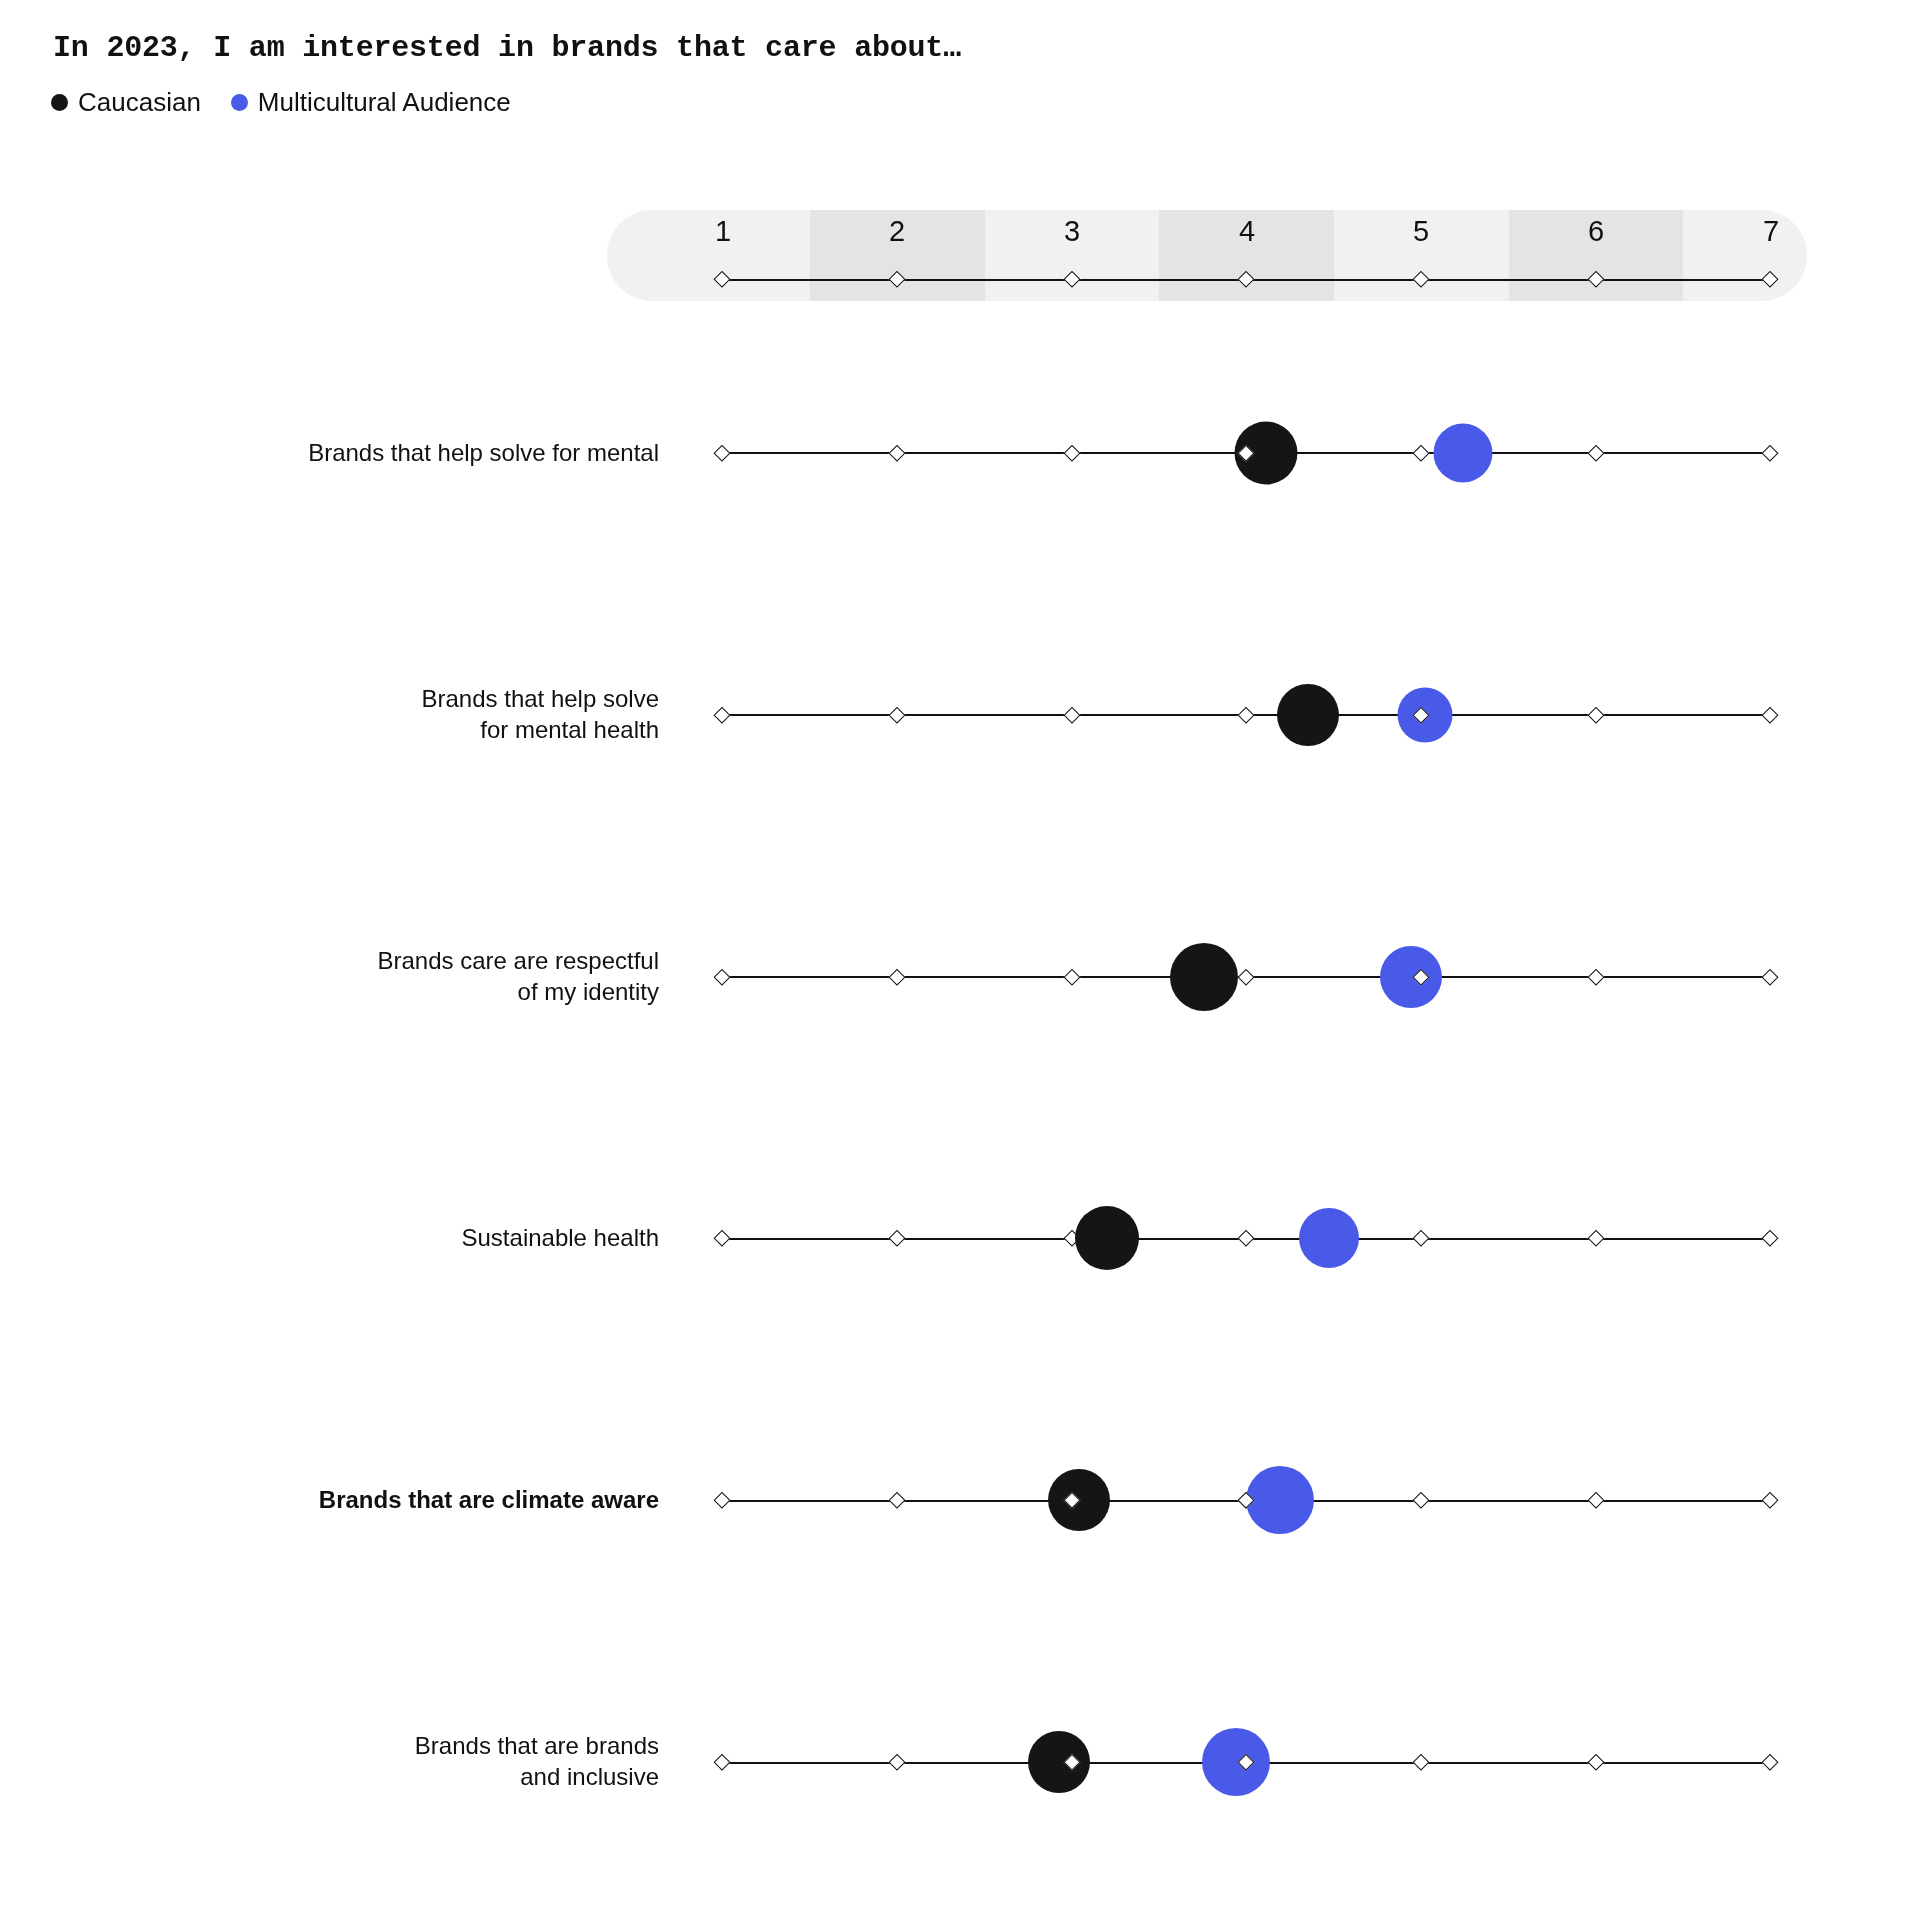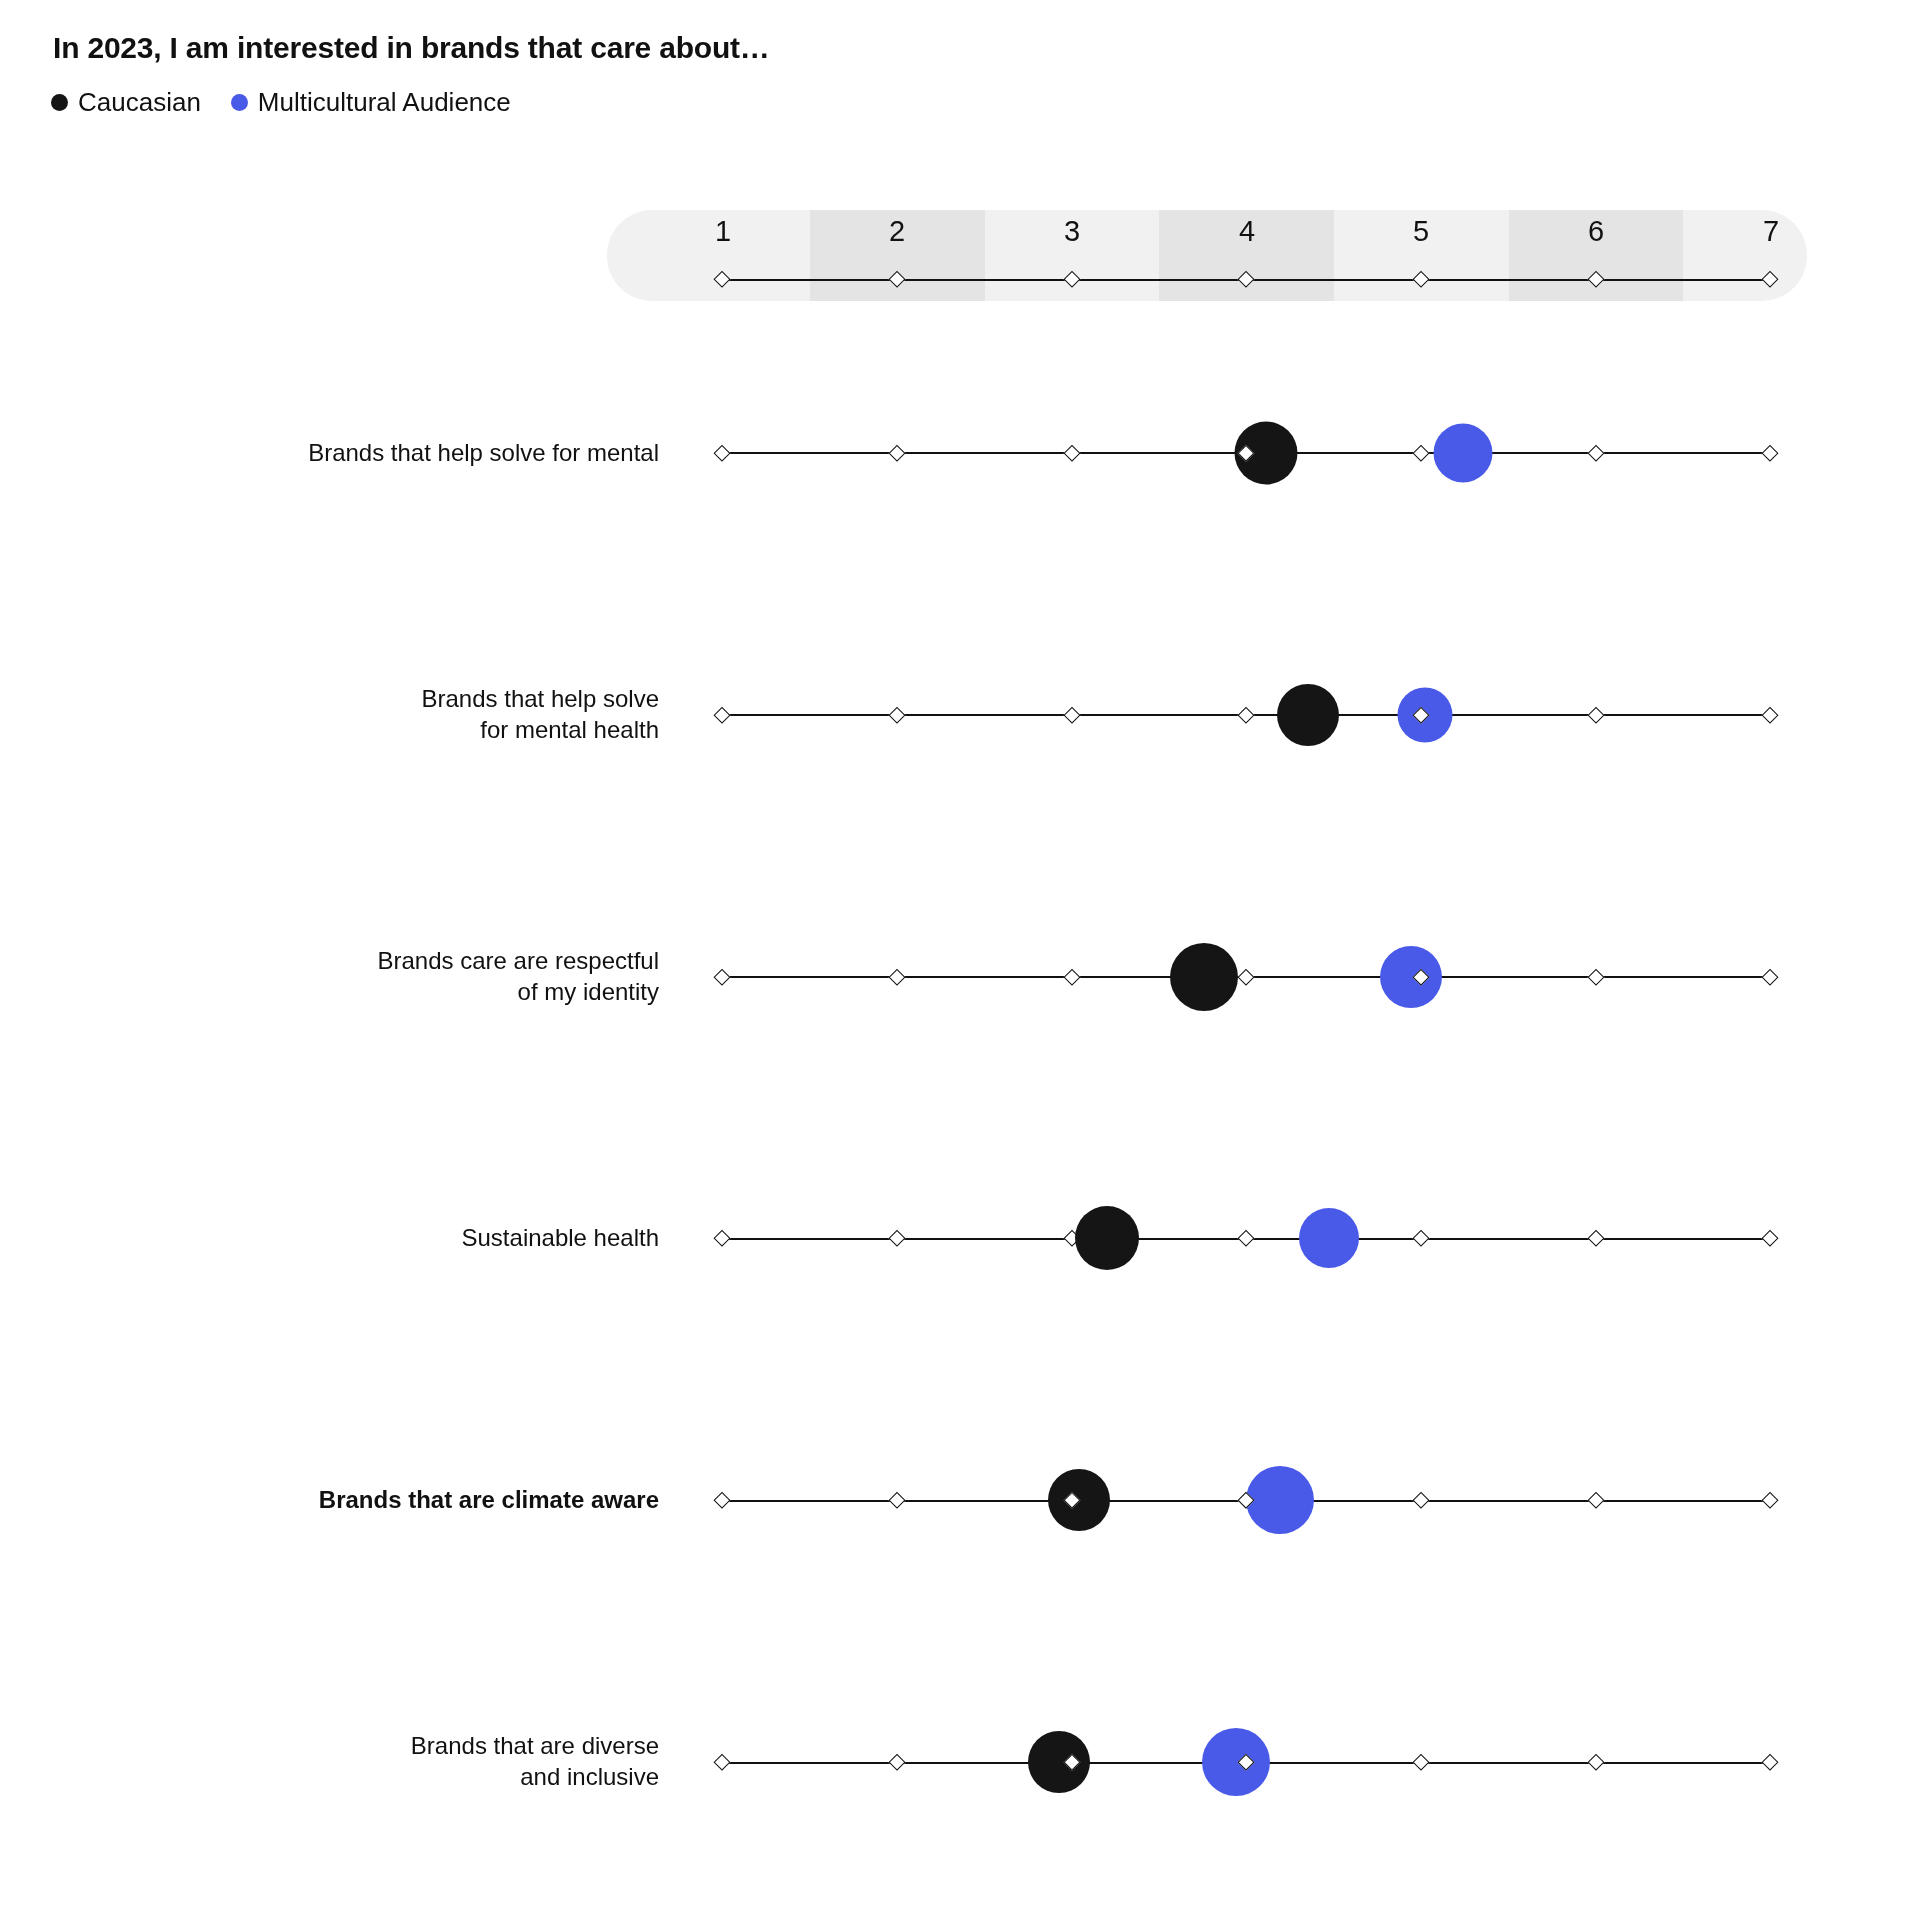--- a/index.html
+++ b/index.html
@@ -18,20 +18,21 @@
 
   
   #chart-title {
     position: absolute;
     left: 53px;
     top: 31px;
     font-size: 30px;
     font-weight: bold;
     letter-spacing: -0.2px;
     white-space: nowrap;
+    font-family: Liberation Mono, monospace;
   }
 
   #legend {
     position: absolute;
     left: 51px;
     top: 89px;
     display: flex;
     align-items: center;
     gap: 30px;
     white-space: nowrap;
@@ -221,21 +222,21 @@
     <div class="tick-diamond" style="left: 897px; top: 1500px;"></div>
     <div class="tick-diamond" style="left: 1072px; top: 1500px;"></div>
     <div class="tick-diamond" style="left: 1246px; top: 1500px;"></div>
     <div class="tick-diamond" style="left: 1421px; top: 1500px;"></div>
     <div class="tick-diamond" style="left: 1596px; top: 1500px;"></div>
     <div class="tick-diamond" style="left: 1770px; top: 1500px;"></div>
     <div class="dot dot-caucasian" style="width: 62px; height: 62px; left: 1079px; top: 1500px;"></div>
     <div class="dot dot-multicultural" style="width: 68px; height: 68px; left: 1280px; top: 1500px;"></div>
     <div class="tick-diamond" style="left: 1072px; top: 1500px;"></div>
     <div class="tick-diamond" style="left: 1246px; top: 1500px;"></div>
-    <div class="row-label" style="top: 1762px;">Brands that are diverse
+    <div class="row-label" style="top: 1762px;">Brands that are brands
 and inclusive</div>
     <div class="axis-line" style="left: 722px; width: 1048px; top: 1762px;"></div>
     <div class="tick-diamond" style="left: 722px; top: 1762px;"></div>
     <div class="tick-diamond" style="left: 897px; top: 1762px;"></div>
     <div class="tick-diamond" style="left: 1072px; top: 1762px;"></div>
     <div class="tick-diamond" style="left: 1246px; top: 1762px;"></div>
     <div class="tick-diamond" style="left: 1421px; top: 1762px;"></div>
     <div class="tick-diamond" style="left: 1596px; top: 1762px;"></div>
     <div class="tick-diamond" style="left: 1770px; top: 1762px;"></div>
     <div class="dot dot-caucasian" style="width: 62px; height: 62px; left: 1059px; top: 1762px;"></div>

